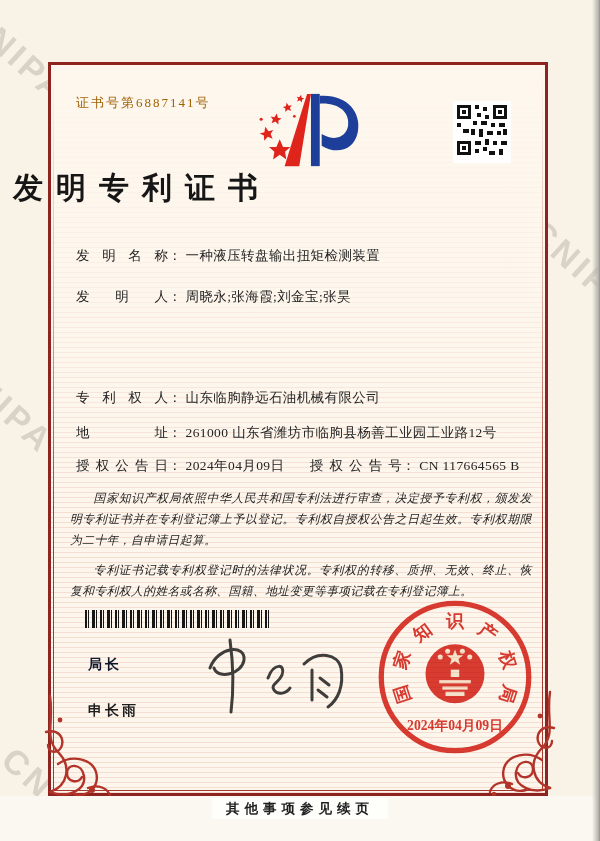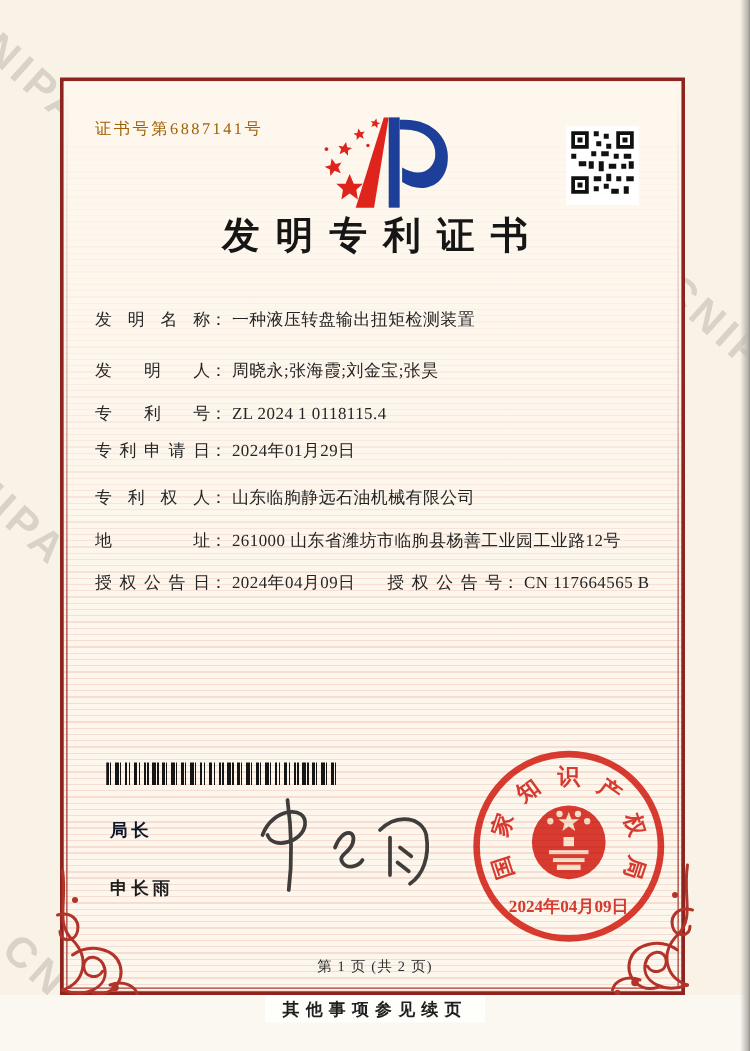--- a/index.html
+++ b/index.html
@@ -38,21 +38,21 @@
   .frame::after{ 
     content:"";position:absolute;inset:0;
     background:linear-gradient(to bottom,#fdf7ee 0%,rgba(253,247,238,.65) 30%,rgba(253,247,238,0) 62%);
     pointer-events:none;
   }
   
   .cert-no{position:absolute;left:76px;top:94px;font-size:13px;letter-spacing:2px;color:#a16207;}
   .logo{position:absolute;left:250px;top:90px;}
   .qr{position:absolute;left:453px;top:101px;background:#fff;padding:2px;}
   .title{
-    position:absolute;left:0;right:0;top:168px;text-align:center;
+    position:absolute;left:0;right:0;top:168px;text-align:left;
     font-size:30px;font-weight:bold;letter-spacing:13px;padding-left:13px;
     color:#161616;
   }
   
   .frow{position:absolute;left:76px;font-size:13.5px;color:#242424;white-space:nowrap;}
   .flabel{display:inline-block;width:92px;text-align:justify;text-align-last:justify;vertical-align:bottom;}
   .fcolon{display:inline-block;margin-right:4px;}
   .fvalue{letter-spacing:.4px;}
   .r1{top:247px}.r2{top:288px}.r3{top:322px}.r4{top:352px}
   .r5{top:389px}.r6{top:424px}.r7{top:457px}
@@ -165,41 +165,39 @@
   </div>
 
   <div class="title">发明专利证书</div>
 
   <div class="frow r2">
     <span class="flabel">发明人</span><span class="fcolon">：</span><span class="fvalue">周晓永;张海霞;刘金宝;张昊</span>
   </div>
   <div class="frow r1">
     <span class="flabel">发明名称</span><span class="fcolon">：</span><span class="fvalue">一种液压转盘输出扭矩检测装置</span>
   </div>
-  <div class="frow r3">
-    <span class="flabel">专利号</span><span class="fcolon">：</span><span class="fvalue">ZL 2024 1 0118115.4</span>
-  </div>
-  <div class="frow r4">
-    <span class="flabel">专利申请日</span><span class="fcolon">：</span><span class="fvalue">2024年01月29日</span>
-  </div>
   <div class="frow r5">
     <span class="flabel">专利权人</span><span class="fcolon">：</span><span class="fvalue">山东临朐静远石油机械有限公司</span>
   </div>
   <div class="frow r6">
     <span class="flabel">地址</span><span class="fcolon">：</span><span class="fvalue">261000 山东省潍坊市临朐县杨善工业园工业路12号</span>
   </div>
   <div class="frow r7">
     <span>
       <span class="flabel">授权公告日</span><span class="fcolon">：</span><span class="fvalue">2024年04月09日</span>
     </span>
     <span class="pair2">
       <span class="flabel">授权公告号</span><span class="fcolon">：</span><span class="fvalue">CN 117664565 B</span>
     </span>
   </div>
 
+  <div class="paras">
+    <p>国家知识产权局依照中华人民共和国专利法进行审查，决定授予专利权，颁发发明专利证书并在专利登记簿上予以登记。专利权自授权公告之日起生效。专利权期限为二十年，自申请日起算。</p>
+    <p>专利证书记载专利权登记时的法律状况。专利权的转移、质押、无效、终止、恢复和专利权人的姓名或名称、国籍、地址变更等事项记载在专利登记簿上。</p>
+  </div>
 
   <div class="barcode"></div>
 
   <div class="signer-title">局长</div>
   <div class="signer-name">申长雨</div>
 
   <div class="signature">
     <svg width="160" height="88" viewBox="0 0 160 88">
       <g stroke="#1f1f1f" stroke-width="3" fill="none" stroke-linecap="round" opacity="0.85">
         <path d="M18,40 C26,18 54,16 52,32 C50,46 26,52 22,40"></path>
@@ -267,21 +265,20 @@
         <path d="M22,72 C36,62 56,67 60,80 C64,94 52,106 38,102"></path>
         <path d="M10,40 C21,37 28,44 26,53 C24,62 12,62 12,53"></path>
         <path d="M52,96 C62,92 72,96 74,104"></path>
         <circle cx="56" cy="98" r="3" fill="#b23329" stroke="none"></circle>
         <circle cx="24" cy="28" r="2.4" fill="#b23329" stroke="none"></circle>
         <circle cx="70" cy="106" r="2.2" fill="#b23329" stroke="none"></circle>
       </g>
     </svg>
   </div>
 
-  <div class="page-info">第 1 页 (共 2 页)</div>
 
   <div class="bottom-strip"></div>
   <div class="footer-note">
     <span>其他事项参见续页</span>
   </div>
 
   <div class="edge-shadow"></div>
 </div>
 
 </body></html>

